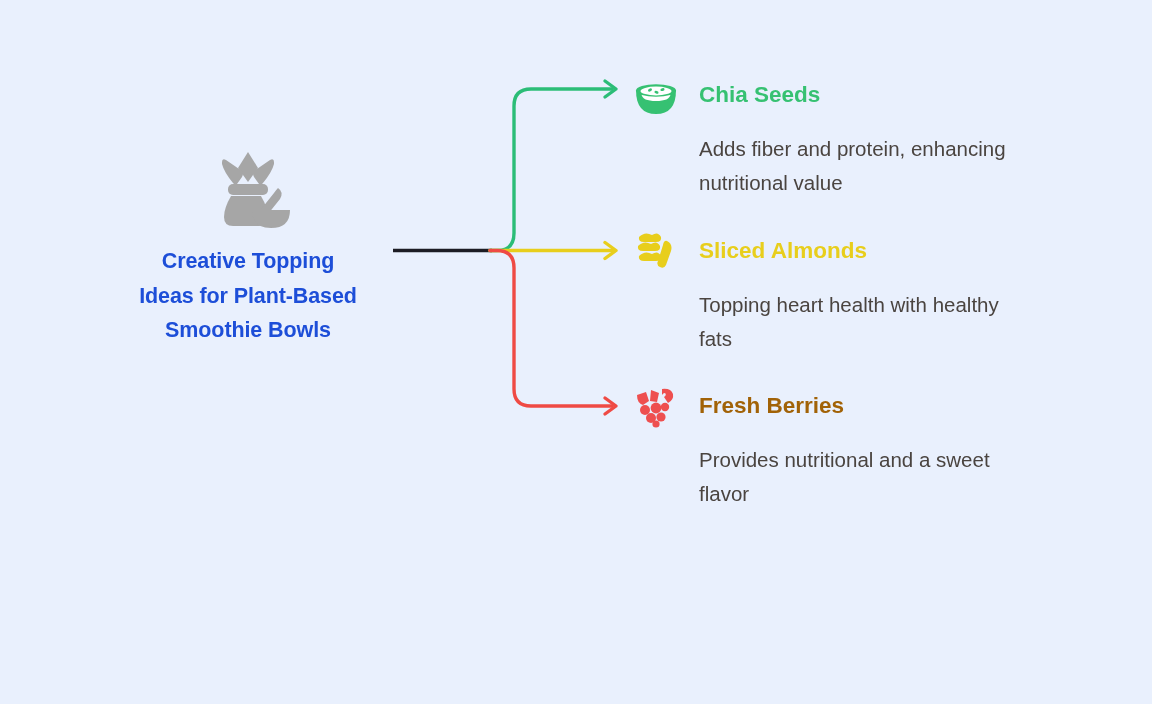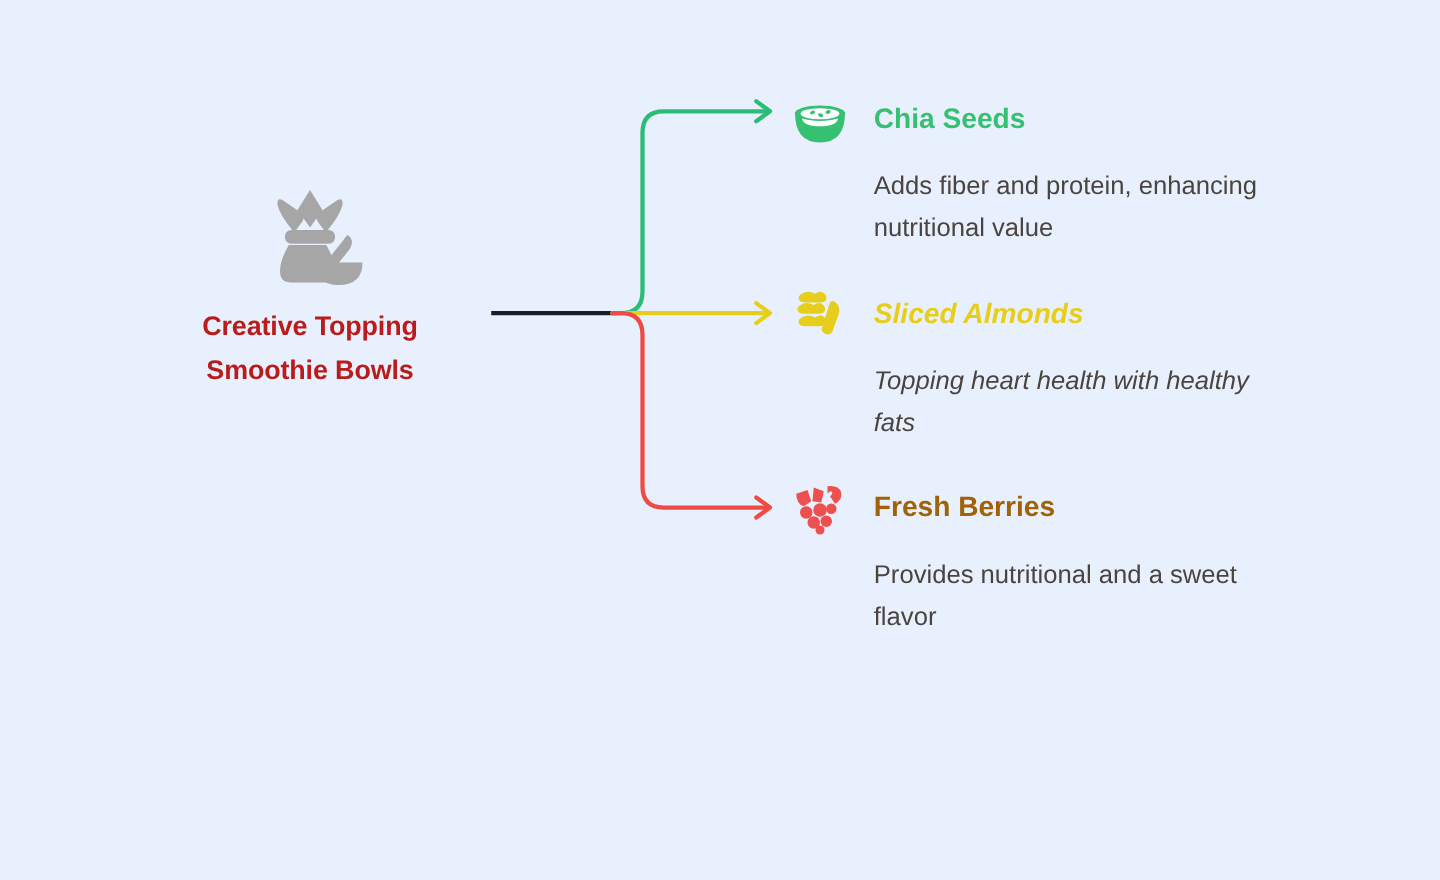--- a/index.html
+++ b/index.html
@@ -36,21 +36,21 @@
     height: 92px;
     display: flex;
     align-items: center;
     justify-content: center;
   }
   .root-title {
     margin-top: 14px;
     font-size: 21.5px;
     font-weight: bold;
     line-height: 34.5px;
-    color: #b91c1c;
+    color: #1d4ed8;
     letter-spacing: -0.1px;
   }
 
   
   #connectors {
     position: absolute;
     left: 0;
     top: 0;
     width: 1152px;
     height: 704px;
@@ -85,21 +85,21 @@
   .branch-desc {
     margin-left: 67px;
     margin-top: 13px;
     font-size: 20.5px;
     line-height: 34px;
     color: #4a4440;
     width: 330px;
   }
 
   .branch-1 { top: 71px; }
-  .branch-2 { top: 227px; font-style: italic; }
+  .branch-2 { top: 227px; }
   .branch-3 { top: 382px; }
 </style>
 </head>
 <body>
 
 <div id="canvas">
 
   <svg id="connectors" viewBox="0 0 1152 704" width="1152" height="704">
 
     <line x1="393" y1="250.5" x2="492" y2="250.5" stroke="#1c1c24" stroke-width="3.5" stroke-linecap="butt"></line>
@@ -130,20 +130,21 @@
           <path d="M29 58 Q22 70 22 79 Q22 88 31 88 L57 88 Q66 88 66 79 Q66 70 59 58 Z"></path>
 
           <path d="M76 50 Q82 54 78 61 L66 76 Q63 79 60 76 Q57 73 60 70 L72 55 Q74 52 76 50 Z"></path>
 
           <path d="M50 72 L88 72 Q88 90 69 90 Q50 90 50 72 Z"></path>
         </g>
       </svg>
     </div>
     <div class="root-title">
       <div>Creative Topping</div>
+      <div>Ideas for Plant-Based</div>
       <div>Smoothie Bowls</div>
     </div>
   </div>
 
   <div class="branch branch-1">
     <div class="branch-head">
       <div class="branch-icon">
         <svg width="46" height="46" viewBox="0 0 46 46" aria-hidden="true">
 
           <path d="M3 18 L43 18 Q43 42 23 42 Q3 42 3 18 Z" fill="#36c172"></path>

